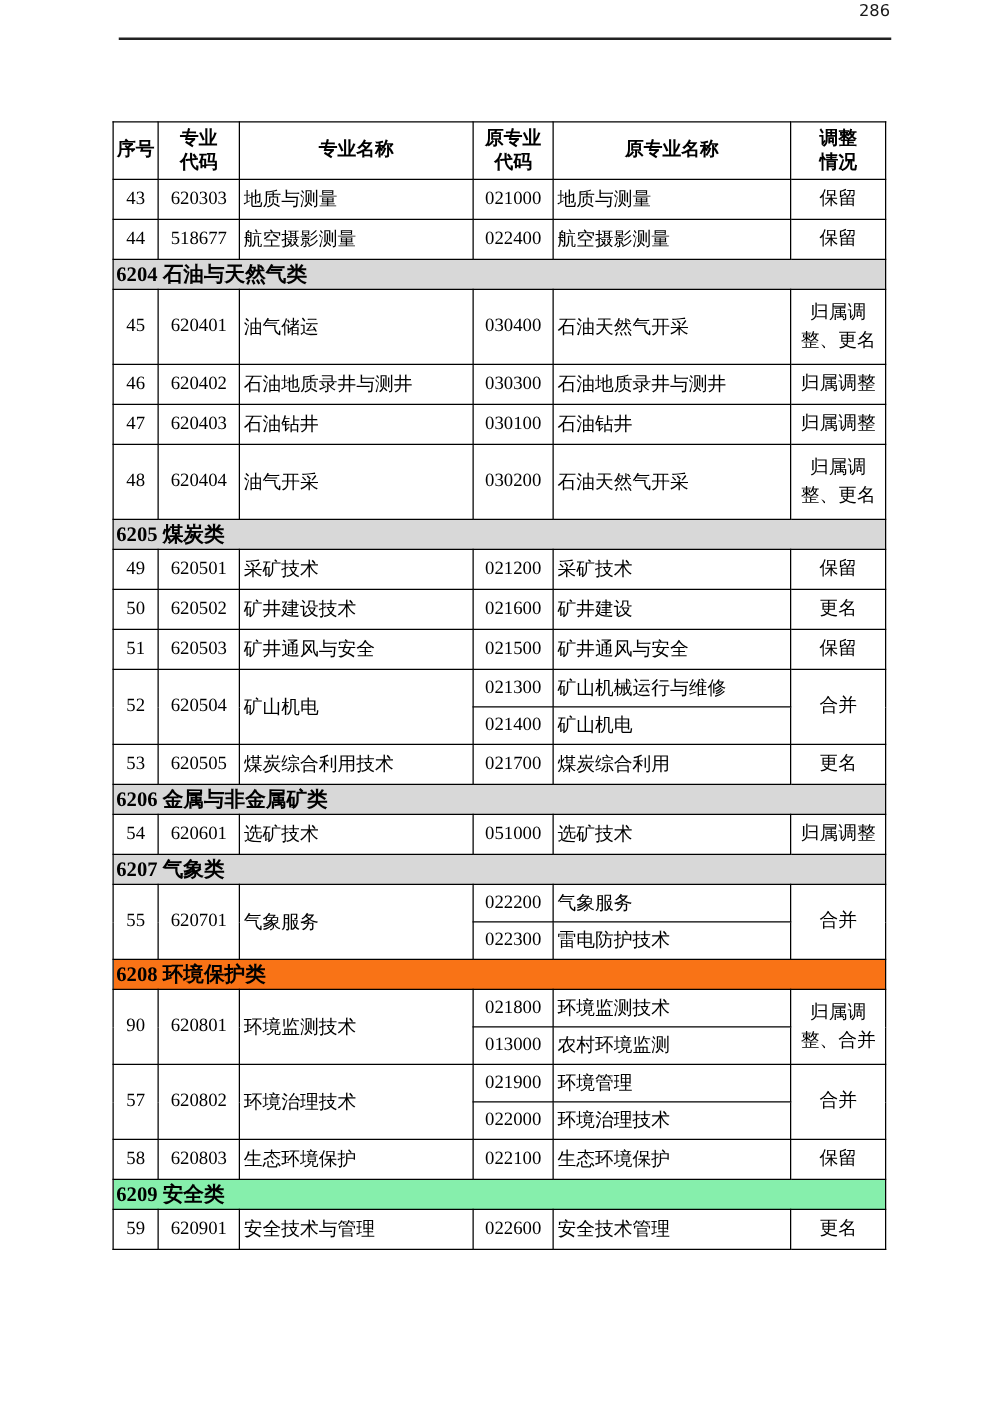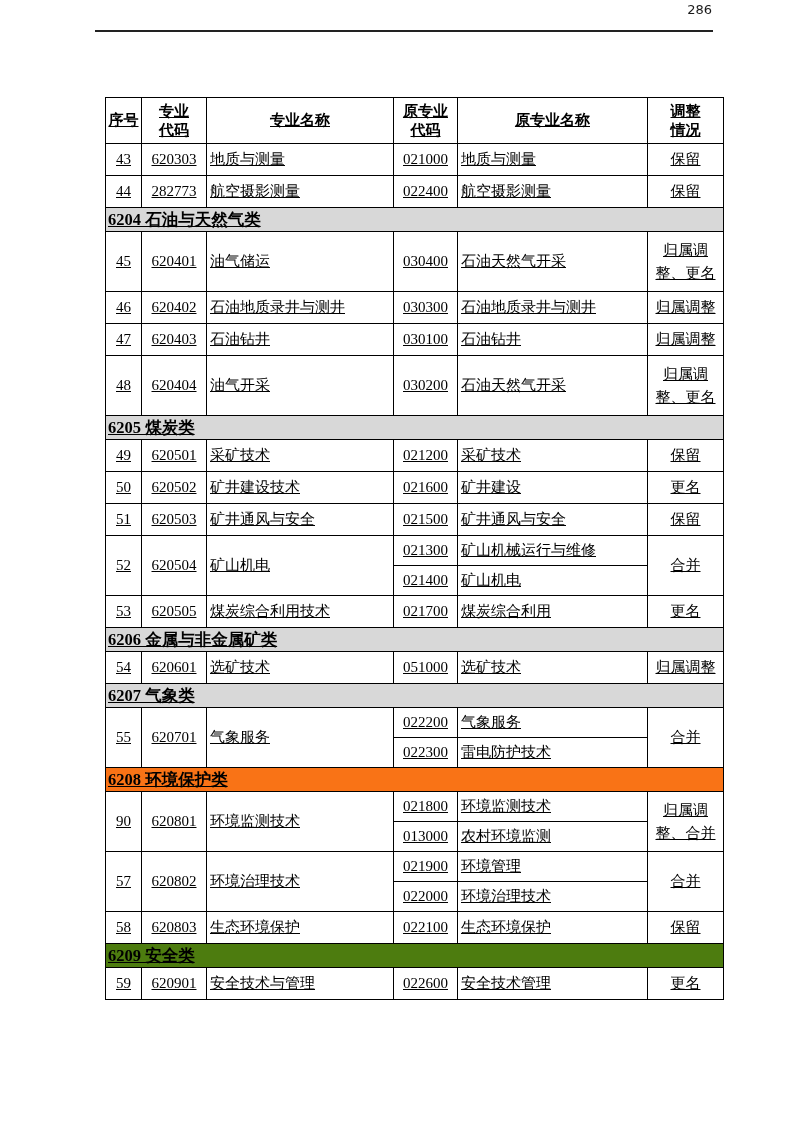--- a/index.html
+++ b/index.html
@@ -25,25 +25,24 @@
     color: #1a1a1a;
   }
   .header-rule {
     position: absolute;
     top: 30px; left: 95px;
     width: 618px; height: 0;
     border-top: 2px solid #222222;
   }
   table.majors {
     position: absolute;
-    top: 97px; left: 105px;
+    top: 97px; left: 90px;
     width: 618px;
     border-collapse: collapse;
     table-layout: fixed;
-    text-decoration: underline;
   }
   .majors th, .majors td {
     border: 1px solid #000000;
     vertical-align: middle;
     overflow: hidden;
     padding: 0;
   }
   .majors thead tr { height: 46px; }
   .majors th {
     font-size: 15px;
@@ -98,21 +97,21 @@
         <tr class="r-normal">
           <td class="c-center" rowspan="1">43</td>
           <td class="c-center" rowspan="1">620303</td>
           <td class="c-name" rowspan="1">地质与测量</td>
           <td class="c-center">021000</td>
           <td class="c-name">地质与测量</td>
           <td class="c-adj" rowspan="1">保留</td>
         </tr>
         <tr class="r-normal">
           <td class="c-center" rowspan="1">44</td>
-          <td class="c-center" rowspan="1">282773</td>
+          <td class="c-center" rowspan="1">518677</td>
           <td class="c-name" rowspan="1">航空摄影测量</td>
           <td class="c-center">022400</td>
           <td class="c-name">航空摄影测量</td>
           <td class="c-adj" rowspan="1">保留</td>
         </tr>
         <tr class="r-section">
           <td class="c-section" colspan="6" style="background: rgb(216, 216, 216);">6204 石油与天然气类</td>
         </tr>
         <tr class="r-tall">
           <td class="c-center" rowspan="1">45</td>
@@ -251,21 +250,21 @@
         </tr>
         <tr class="r-normal">
           <td class="c-center" rowspan="1">58</td>
           <td class="c-center" rowspan="1">620803</td>
           <td class="c-name" rowspan="1">生态环境保护</td>
           <td class="c-center">022100</td>
           <td class="c-name">生态环境保护</td>
           <td class="c-adj" rowspan="1">保留</td>
         </tr>
         <tr class="r-section">
-          <td class="c-section" colspan="6" style="background: #4d7c0f;">6209 安全类</td>
+          <td class="c-section" colspan="6" style="background: #86efac;">6209 安全类</td>
         </tr>
         <tr class="r-normal">
           <td class="c-center" rowspan="1">59</td>
           <td class="c-center" rowspan="1">620901</td>
           <td class="c-name" rowspan="1">安全技术与管理</td>
           <td class="c-center">022600</td>
           <td class="c-name">安全技术管理</td>
           <td class="c-adj" rowspan="1">更名</td>
         </tr>
       </tbody>

